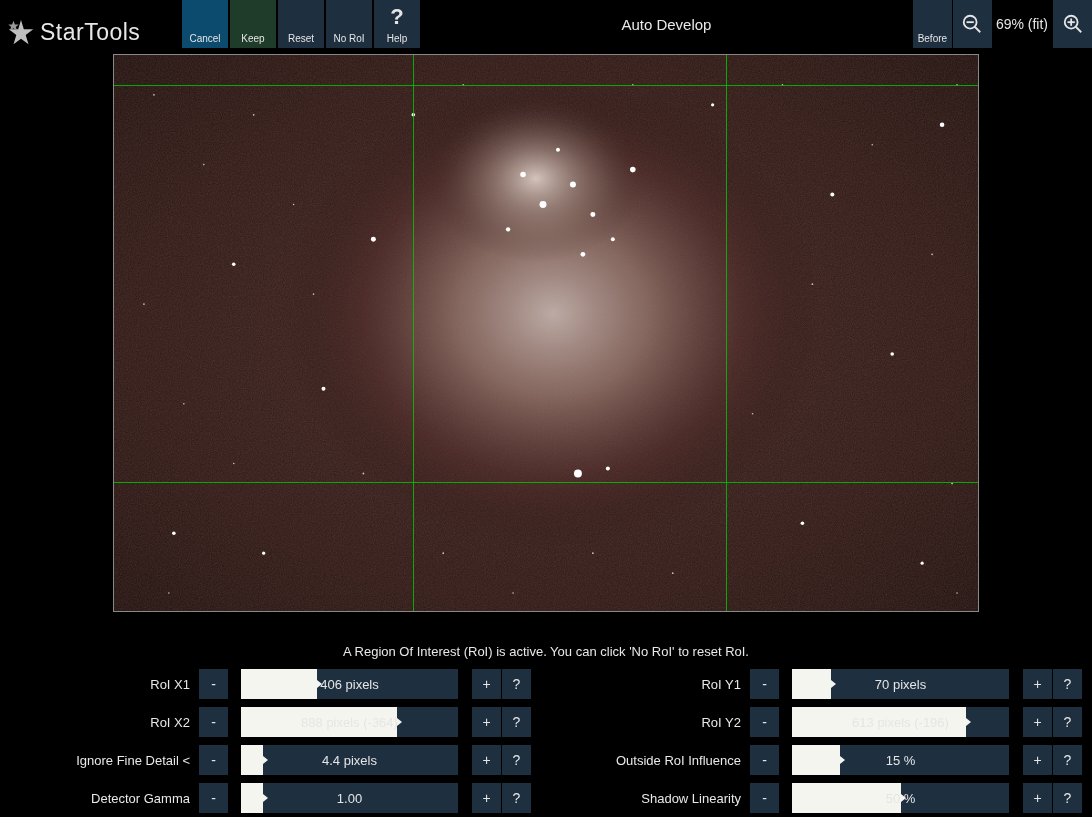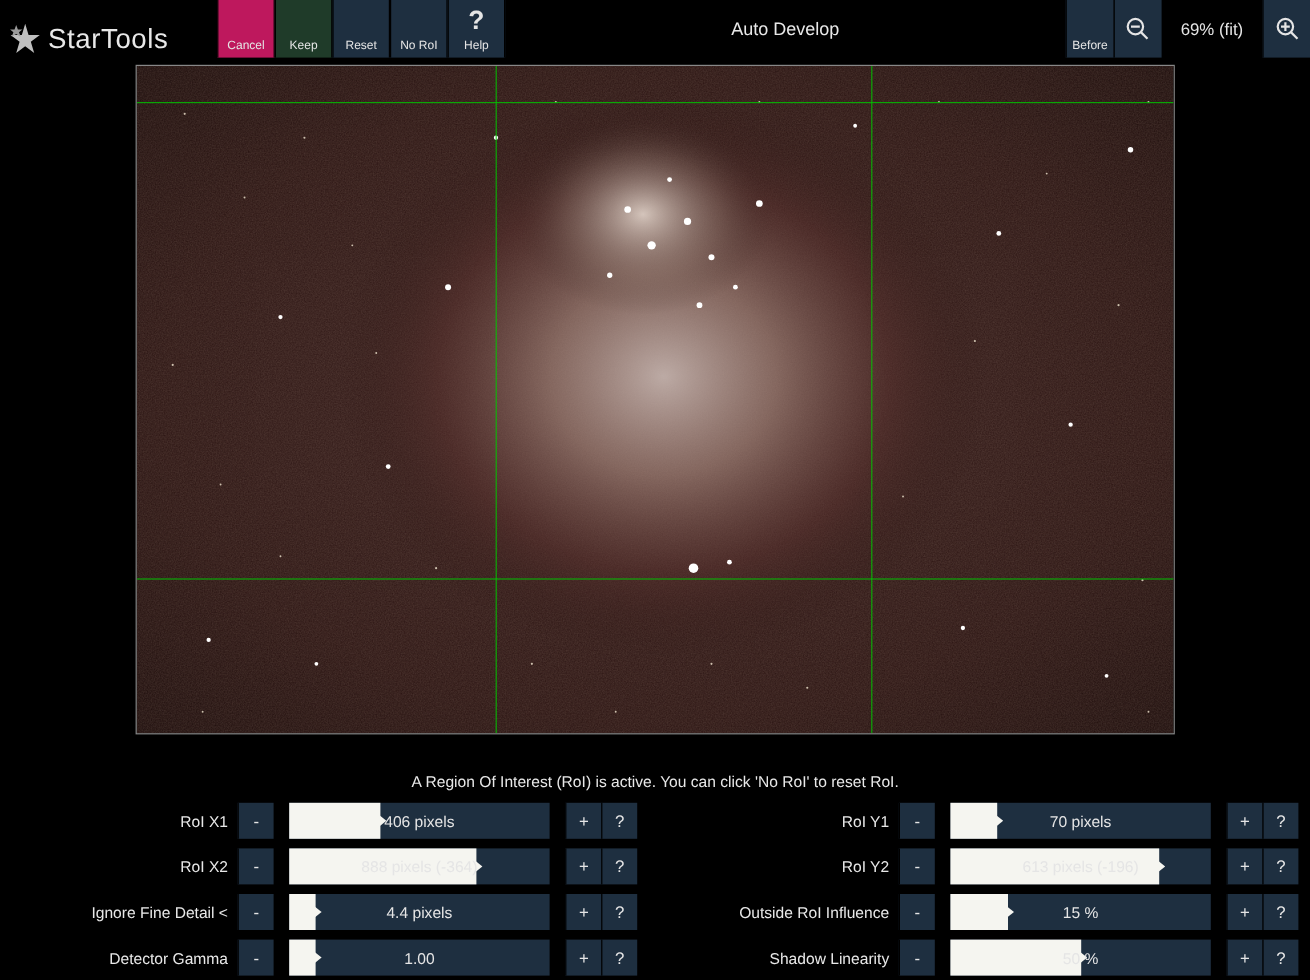--- a/index.html
+++ b/index.html
@@ -38,32 +38,32 @@
     flex-direction: column;
     justify-content: flex-end;
     align-items: center;
     color: #e5e5e5;
     font-size: 10px;
     padding-bottom: 4px;
     cursor: pointer;
     font-family: inherit;
   }
   .tbtn .glyph { flex:1; display:flex; align-items:center; justify-content:center; font-size:22px; font-weight:bold; color:#e5e5e5;}
-  .tbtn.cancel { background: #be185d; }
+  .tbtn.cancel { background: #0c4a6e; }
   .tbtn.keep   { background: #1f3b29; }
   .title-area {
     flex: 1;
     display: flex;
     align-items: center;
     justify-content: center;
     font-size: 15px;
     color:#e8e8e8;
   }
   .right-tools { display:flex; align-items:stretch; }
-  .zoom-label { display:flex; align-items:center; padding:0 16px; font-size:14px;}
+  .zoom-label { display:flex; align-items:center; padding:0 4px; font-size:14px;}
   .iconbtn {
     width: 40px; height:48px; background:#1e2f40; border:none; border-left:1px solid #000;
     display:flex; align-items:center; justify-content:center; cursor:pointer;
   }
   .iconbtn.before { width: 40px; font-size:10px; color:#e5e5e5; flex-direction:column; justify-content:flex-end; padding-bottom:4px;}
   .iconbtn svg { width:22px; height:22px; stroke:#e5e5e5; fill:none; stroke-width:2;}
 
   .canvas-area {
     height: 580px;
     display:flex;

